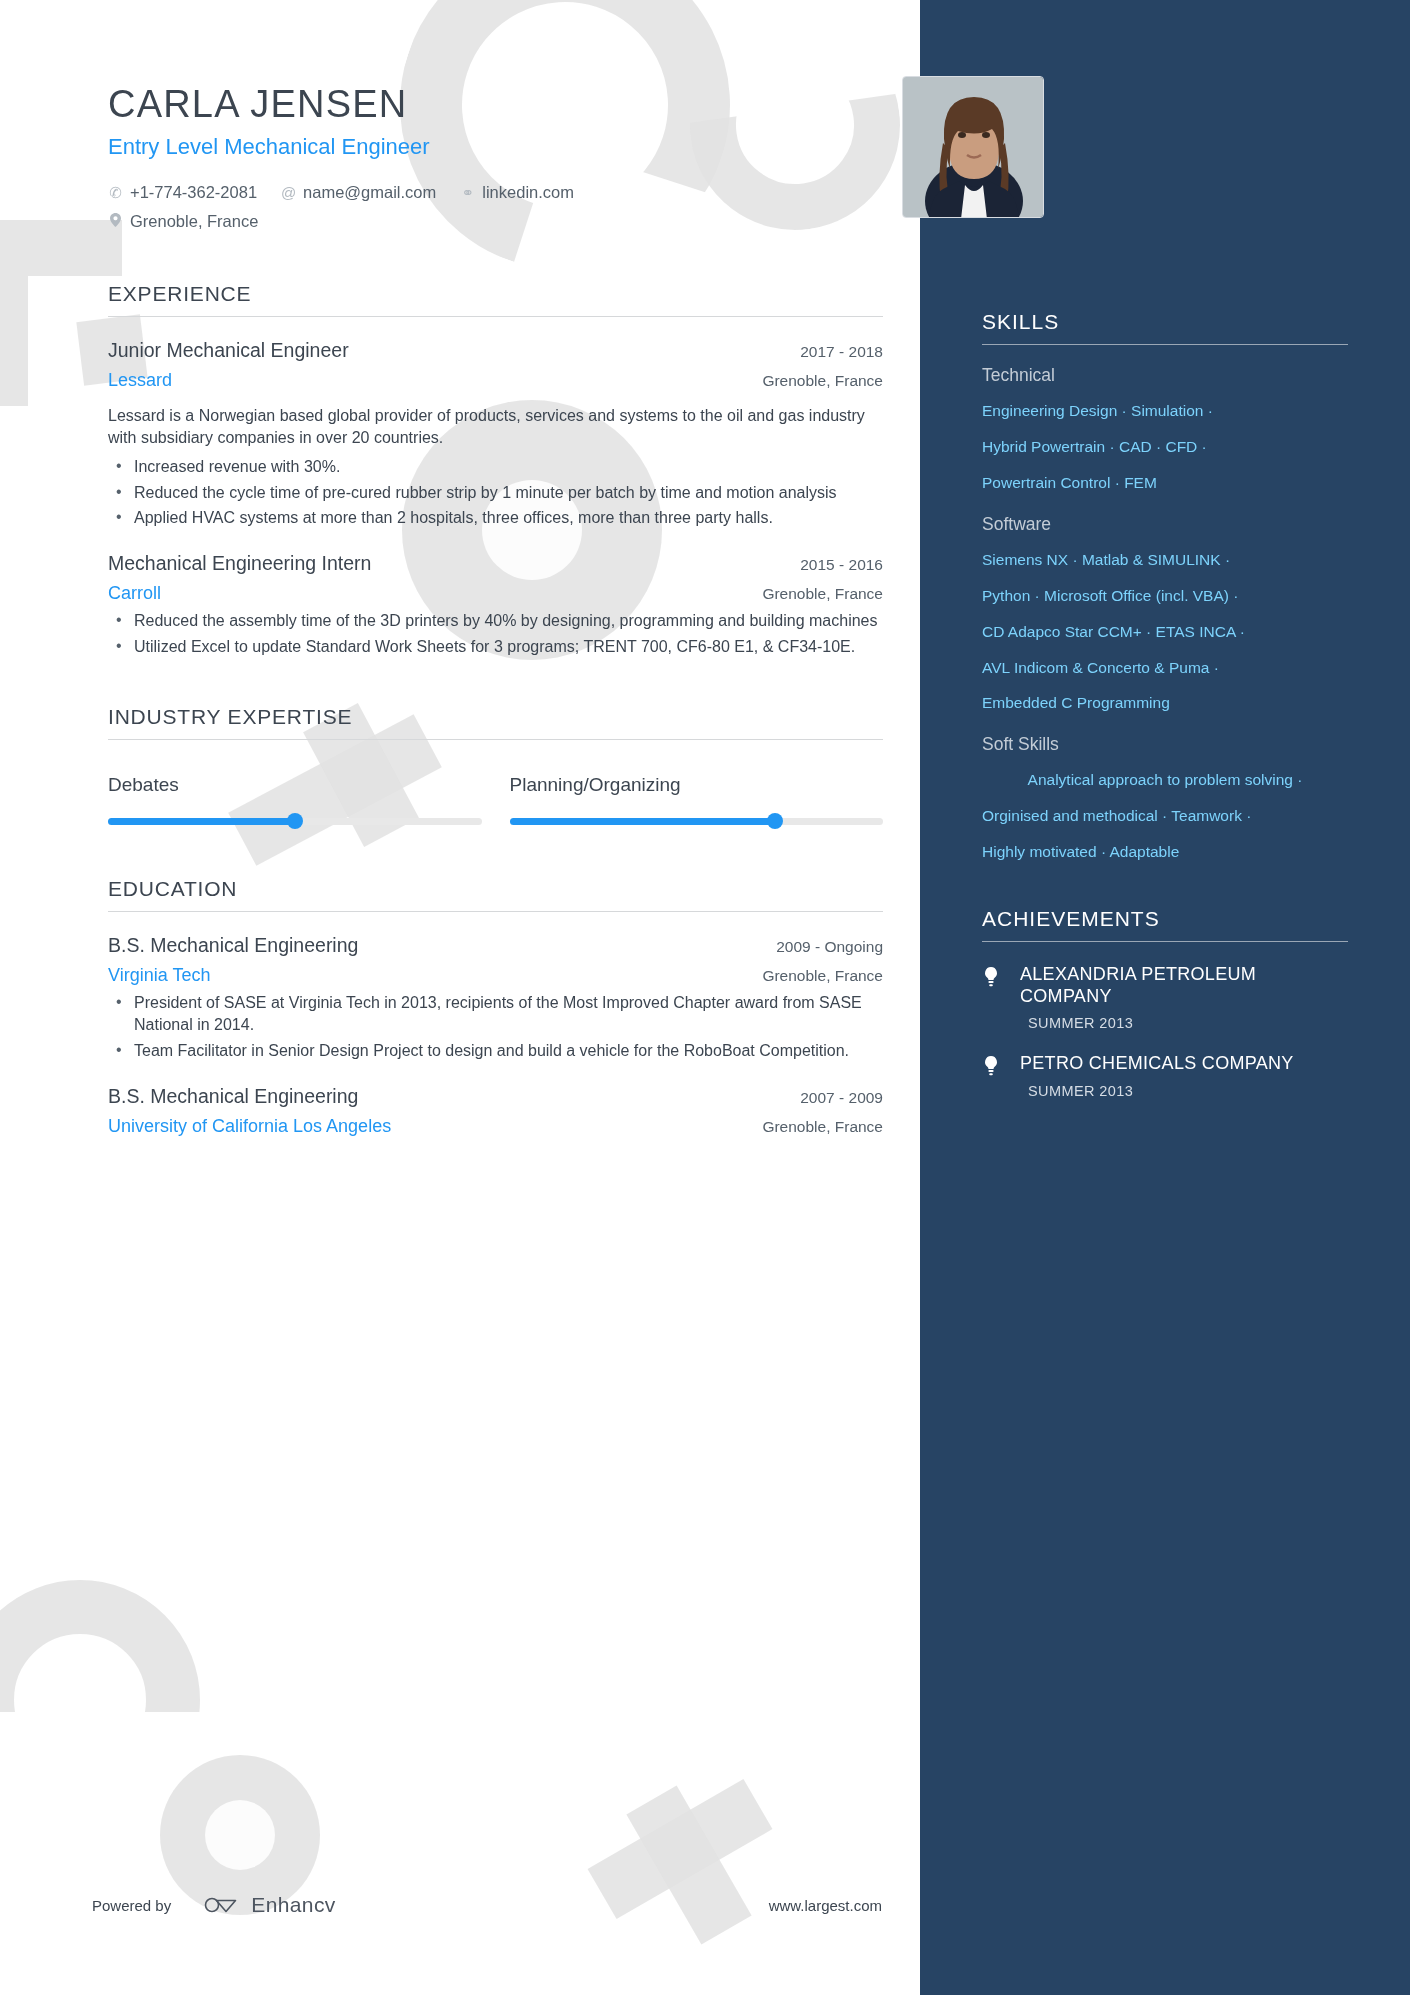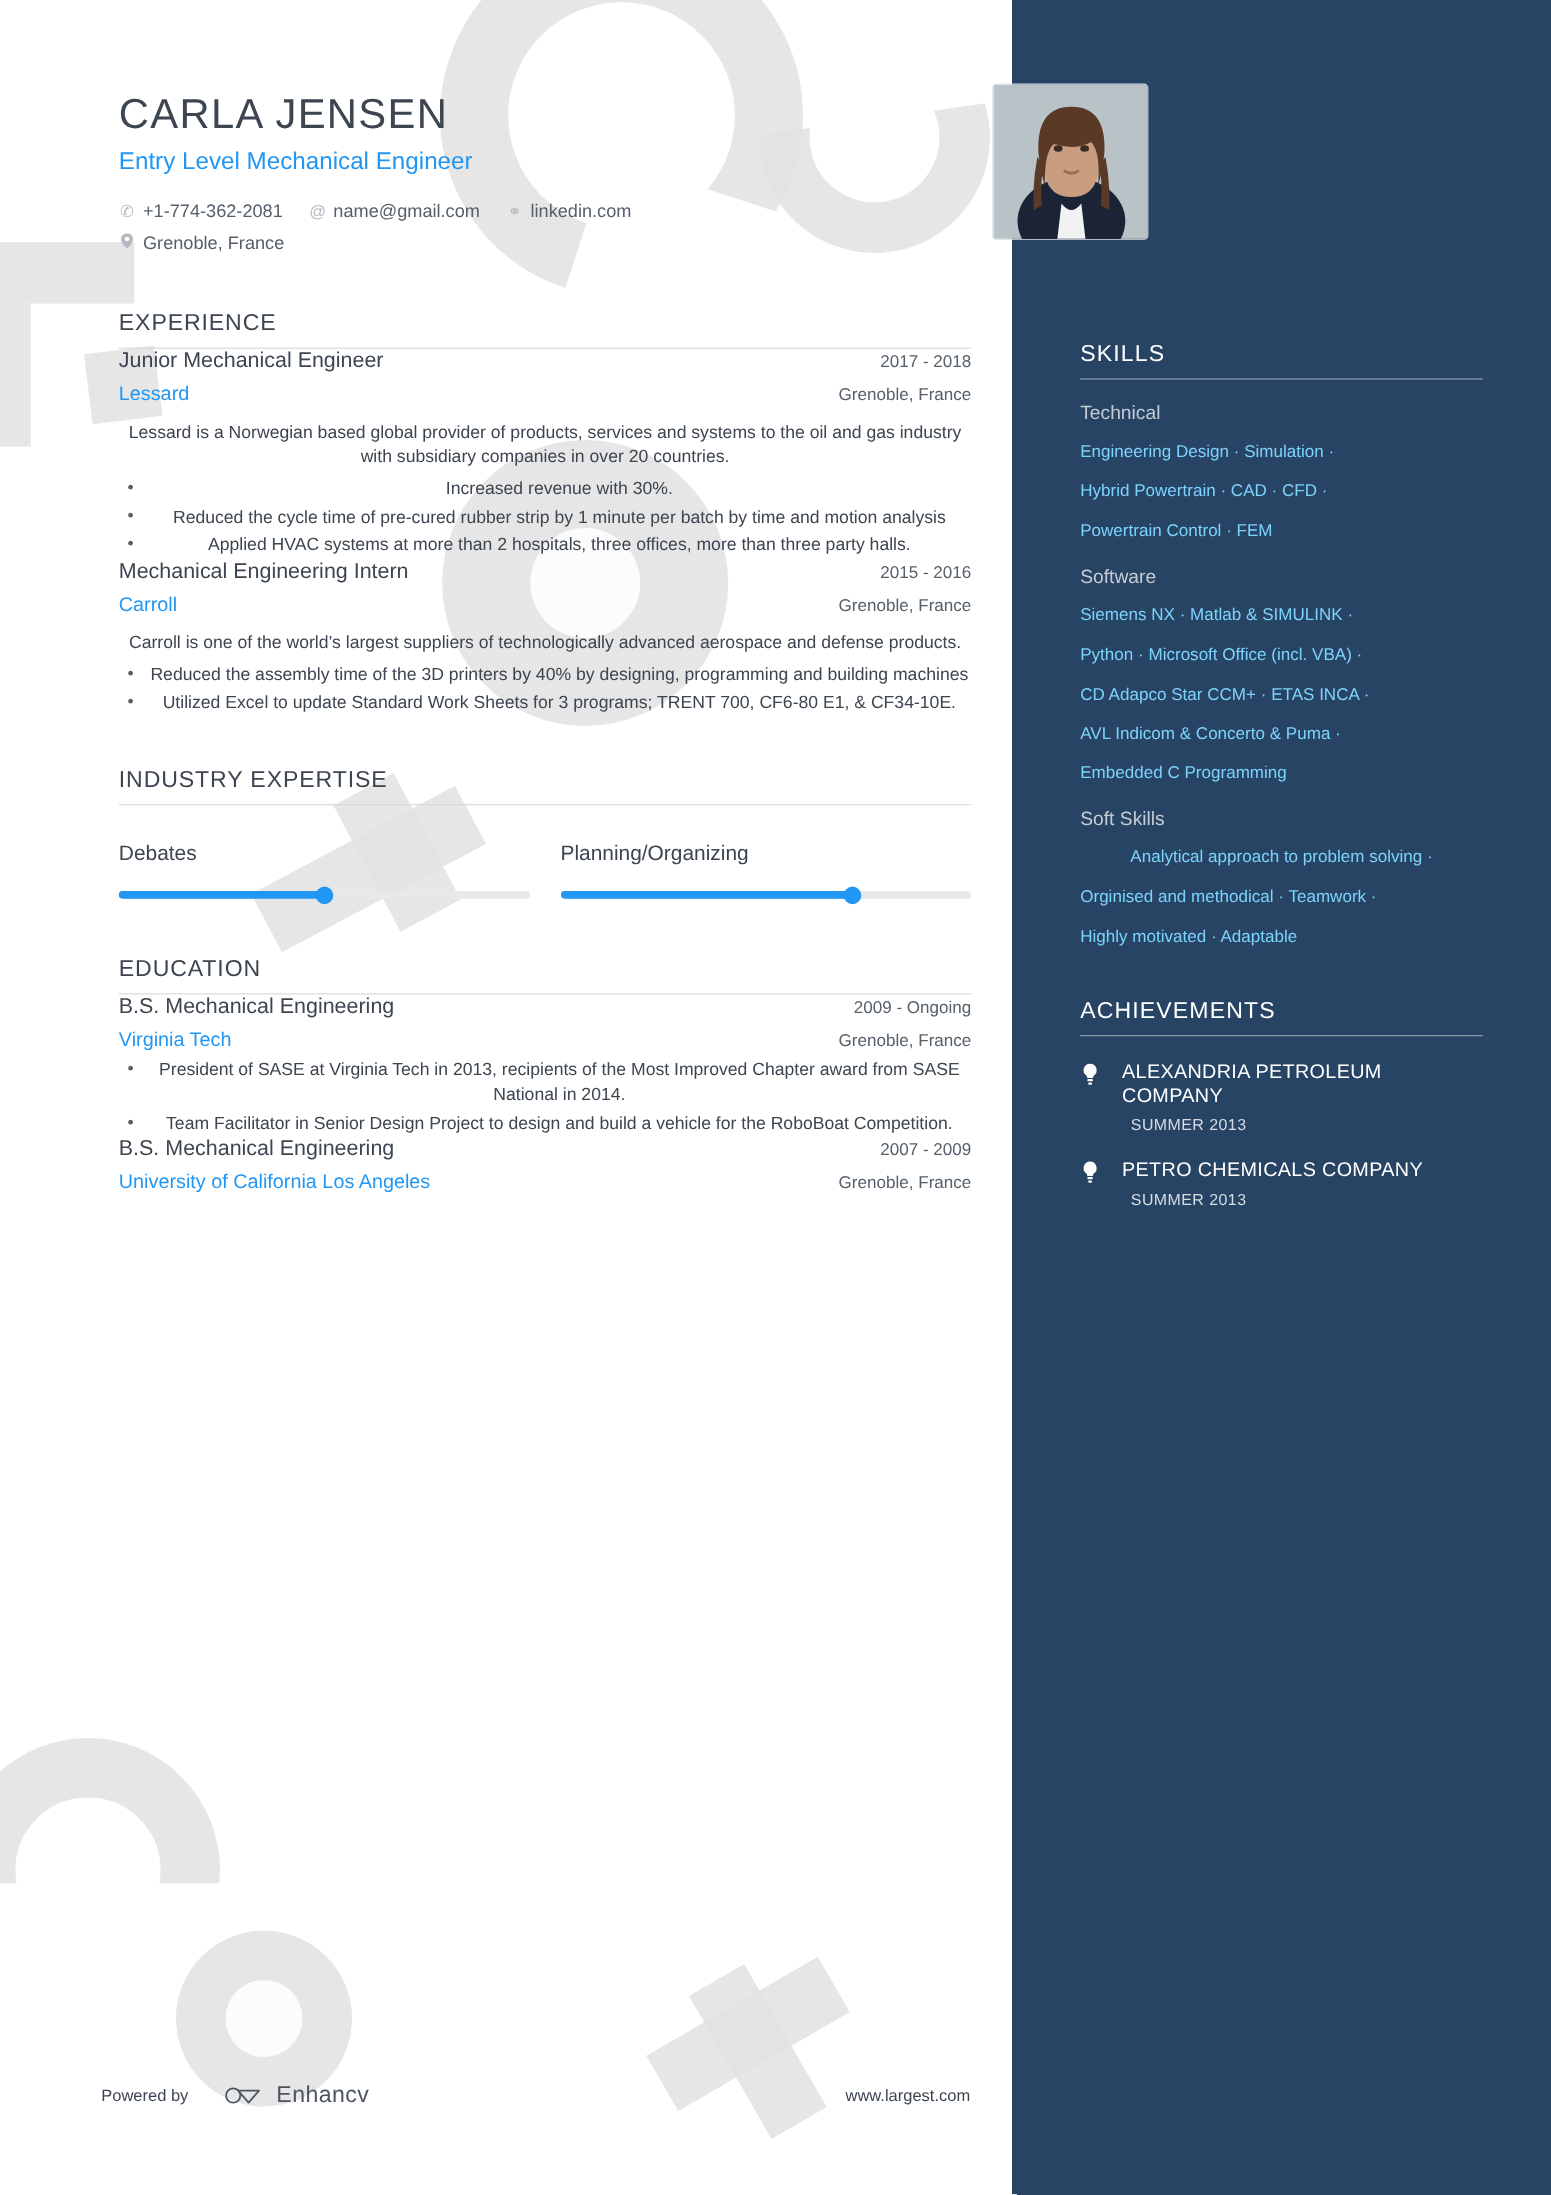--- a/index.html
+++ b/index.html
@@ -52,21 +52,21 @@
   .contact { margin-top: 18px; color: #55606b; font-size: 16.5px; line-height: 1.75; }
   .contact .row { display: flex; align-items: baseline; flex-wrap: wrap; gap: 6px; }
   .citem { display: inline-flex; align-items: baseline; gap: 7px; margin-right: 18px; white-space: nowrap; }
   .cicon { color: #b3bac1; font-size: 15px; display: inline-block; width: 15px; text-align: center; }
 
   
   .section { margin-top: 46px; width: 775px; }
   .sec-title { font-size: 21px; letter-spacing: .8px; color: #3c4550; font-weight: 400; }
   .sec-rule { border-bottom: 1px solid #d6d8da; margin-top: 10px; }
 
-  .entry { position: relative; text-align: center; }
+  .entry { margin-top: 22px; position: relative; }
   .entry-head { display: flex; justify-content: space-between; align-items: baseline; }
   .entry-title { font-size: 19.5px; color: #3c4550; font-weight: 400; }
   .entry-date { font-size: 15.5px; color: #55606b; white-space: nowrap; }
   .entry-sub { display: flex; justify-content: space-between; align-items: baseline; margin-top: 8px; }
   .entry-org { font-size: 18px; color: #2196f3; }
   .entry-loc { font-size: 15.5px; color: #55606b; white-space: nowrap; }
   .entry-desc { margin-top: 14px; font-size: 16px; color: #3c4550; line-height: 1.42; }
   ul.bullets { margin-top: 6px; list-style: none; }
   ul.bullets li { position: relative; padding-left: 26px; font-size: 16px; color: #3c4550;
     line-height: 1.42; margin-top: 3px; }
@@ -260,21 +260,20 @@
             </div>
             <div class="entry">
               <div class="entry-head">
                 <div class="entry-title">Mechanical Engineering Intern</div>
                 <div class="entry-date">2015 - 2016</div>
               </div>
               <div class="entry-sub">
                 <div class="entry-org">Carroll</div>
                 <div class="entry-loc">Grenoble, France</div>
               </div>
-              <div class="entry-desc">Carroll is one of the world’s largest suppliers of technologically advanced aerospace and defense products.</div>
               <ul class="bullets">
                 <li>Reduced the assembly time of the 3D printers by 40% by designing, programming and building machines</li>
                 <li>Utilized Excel to update Standard Work Sheets for 3 programs; TRENT 700, CF6-80 E1, &amp; CF34-10E.</li>
               </ul>
             </div>
           </div>
       </div>
 
       <div class="section">
         <div class="sec-title">INDUSTRY EXPERTISE</div>

